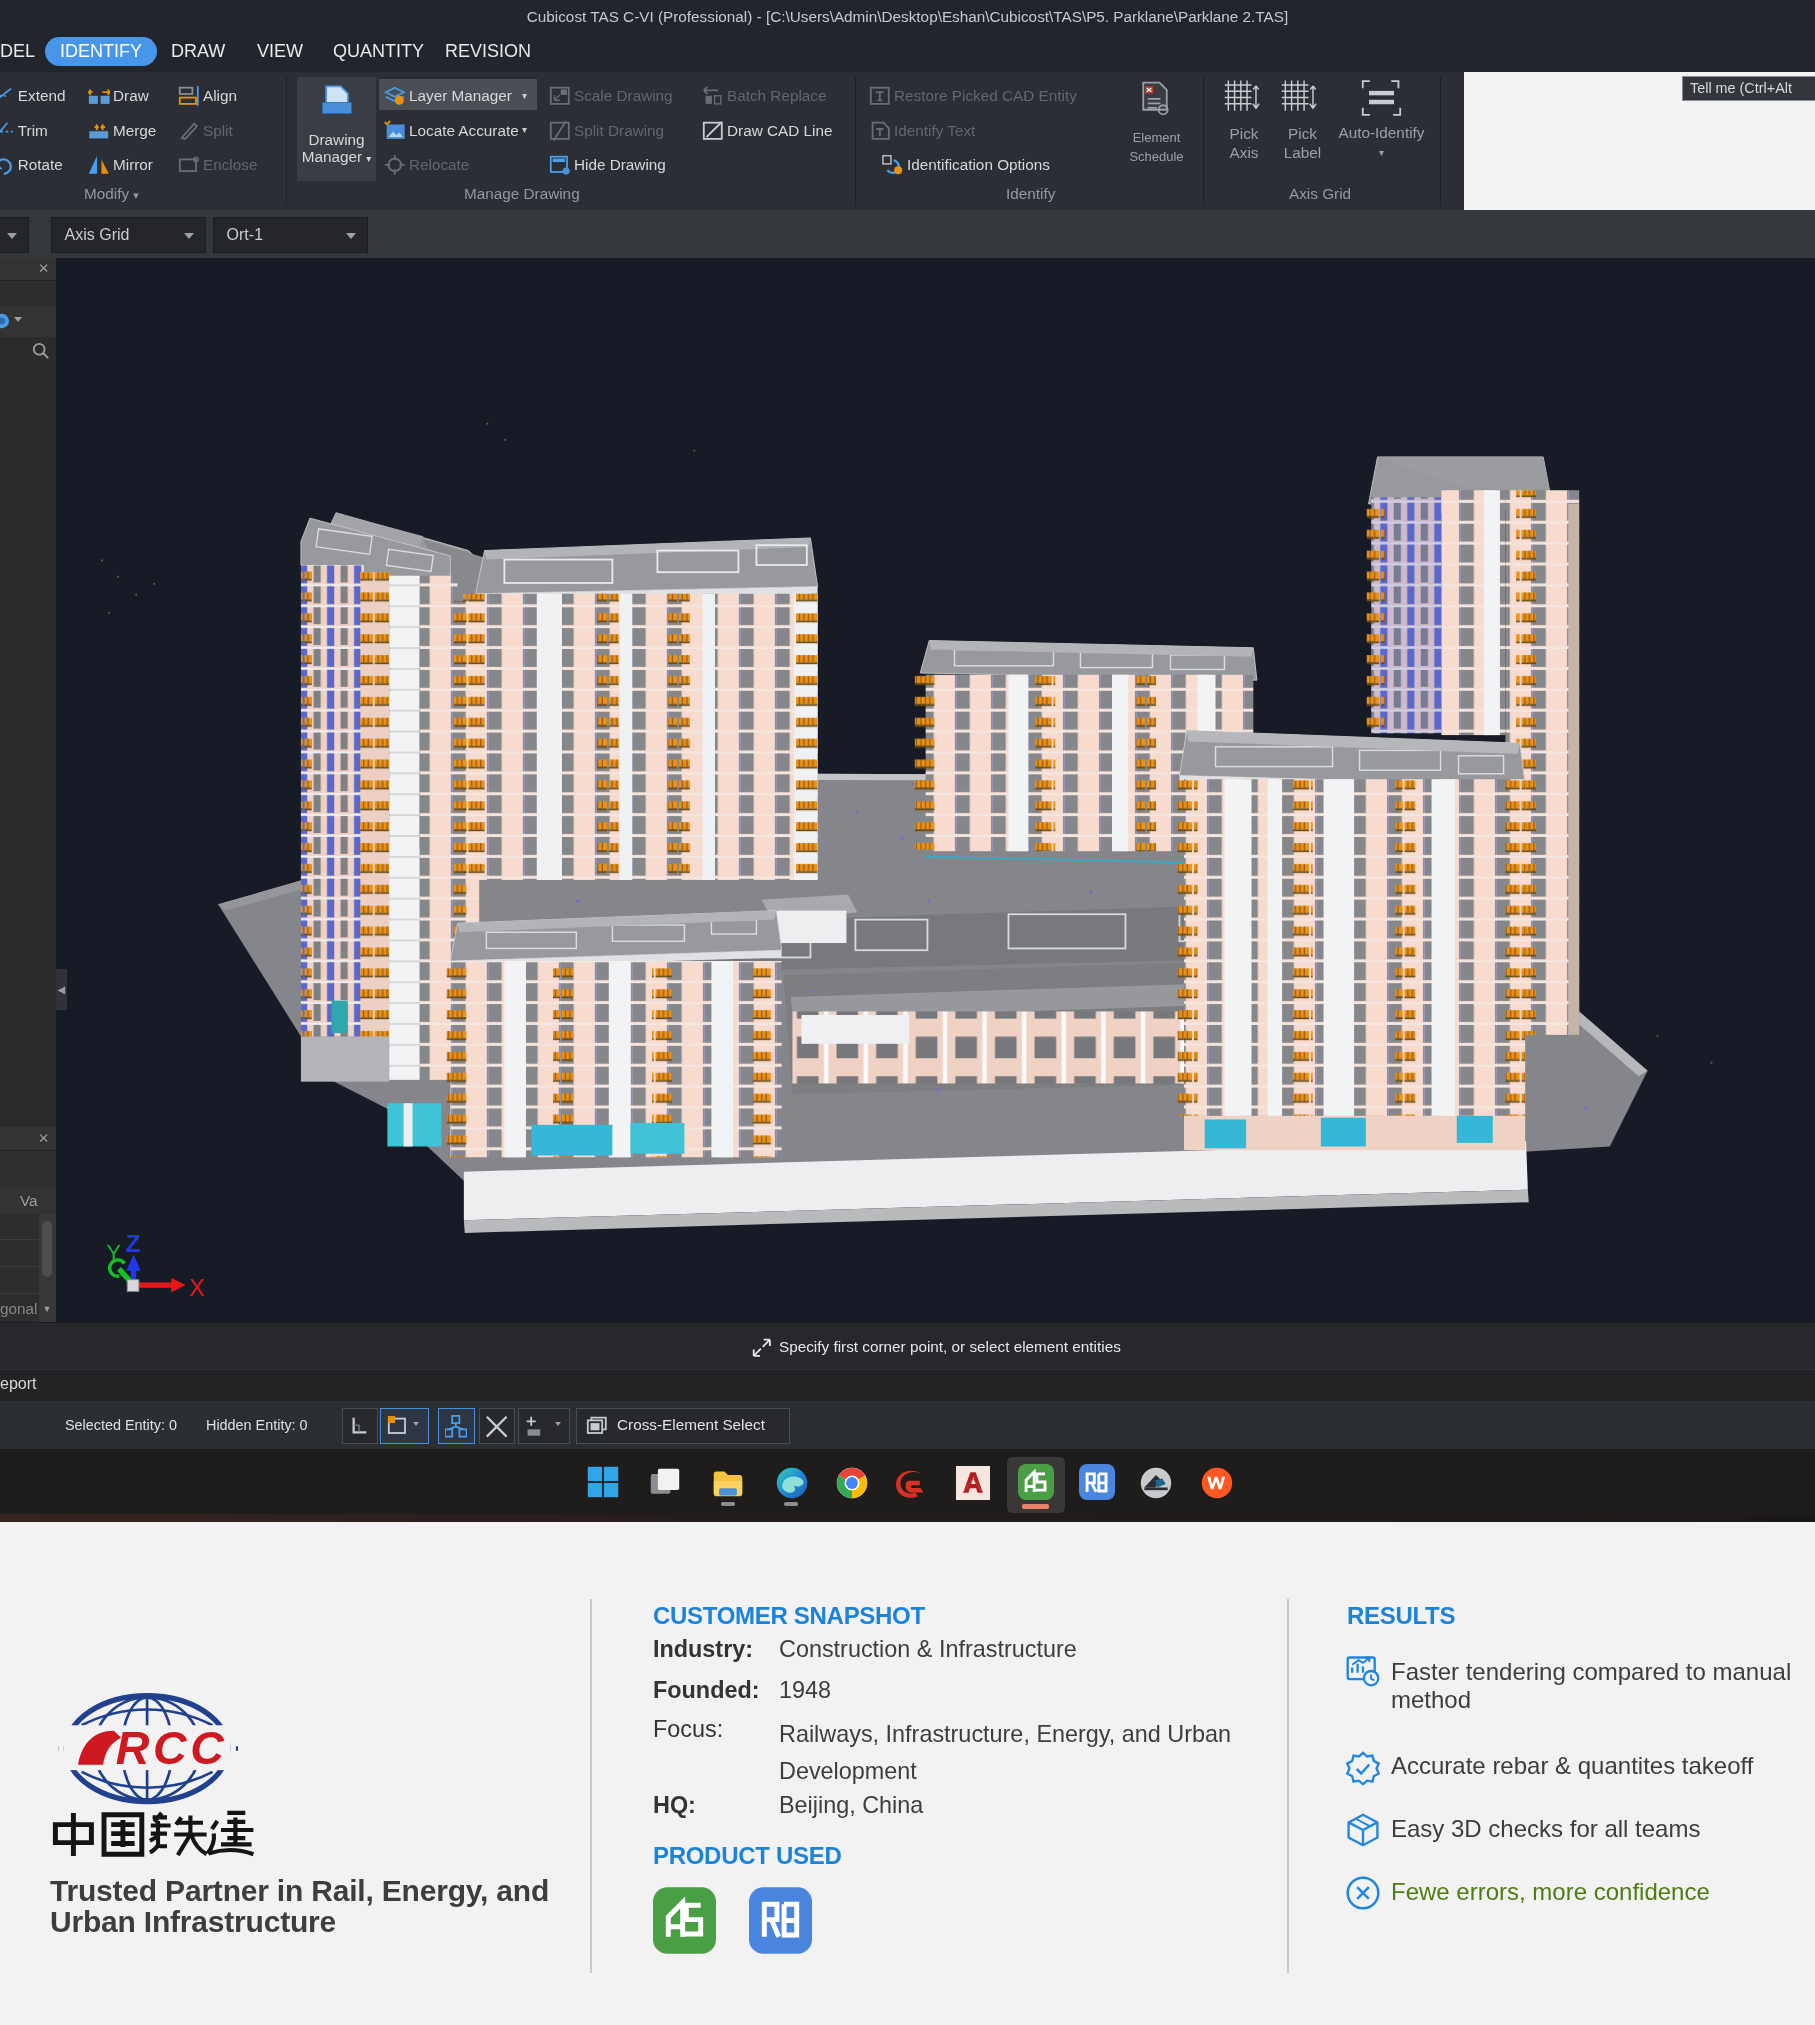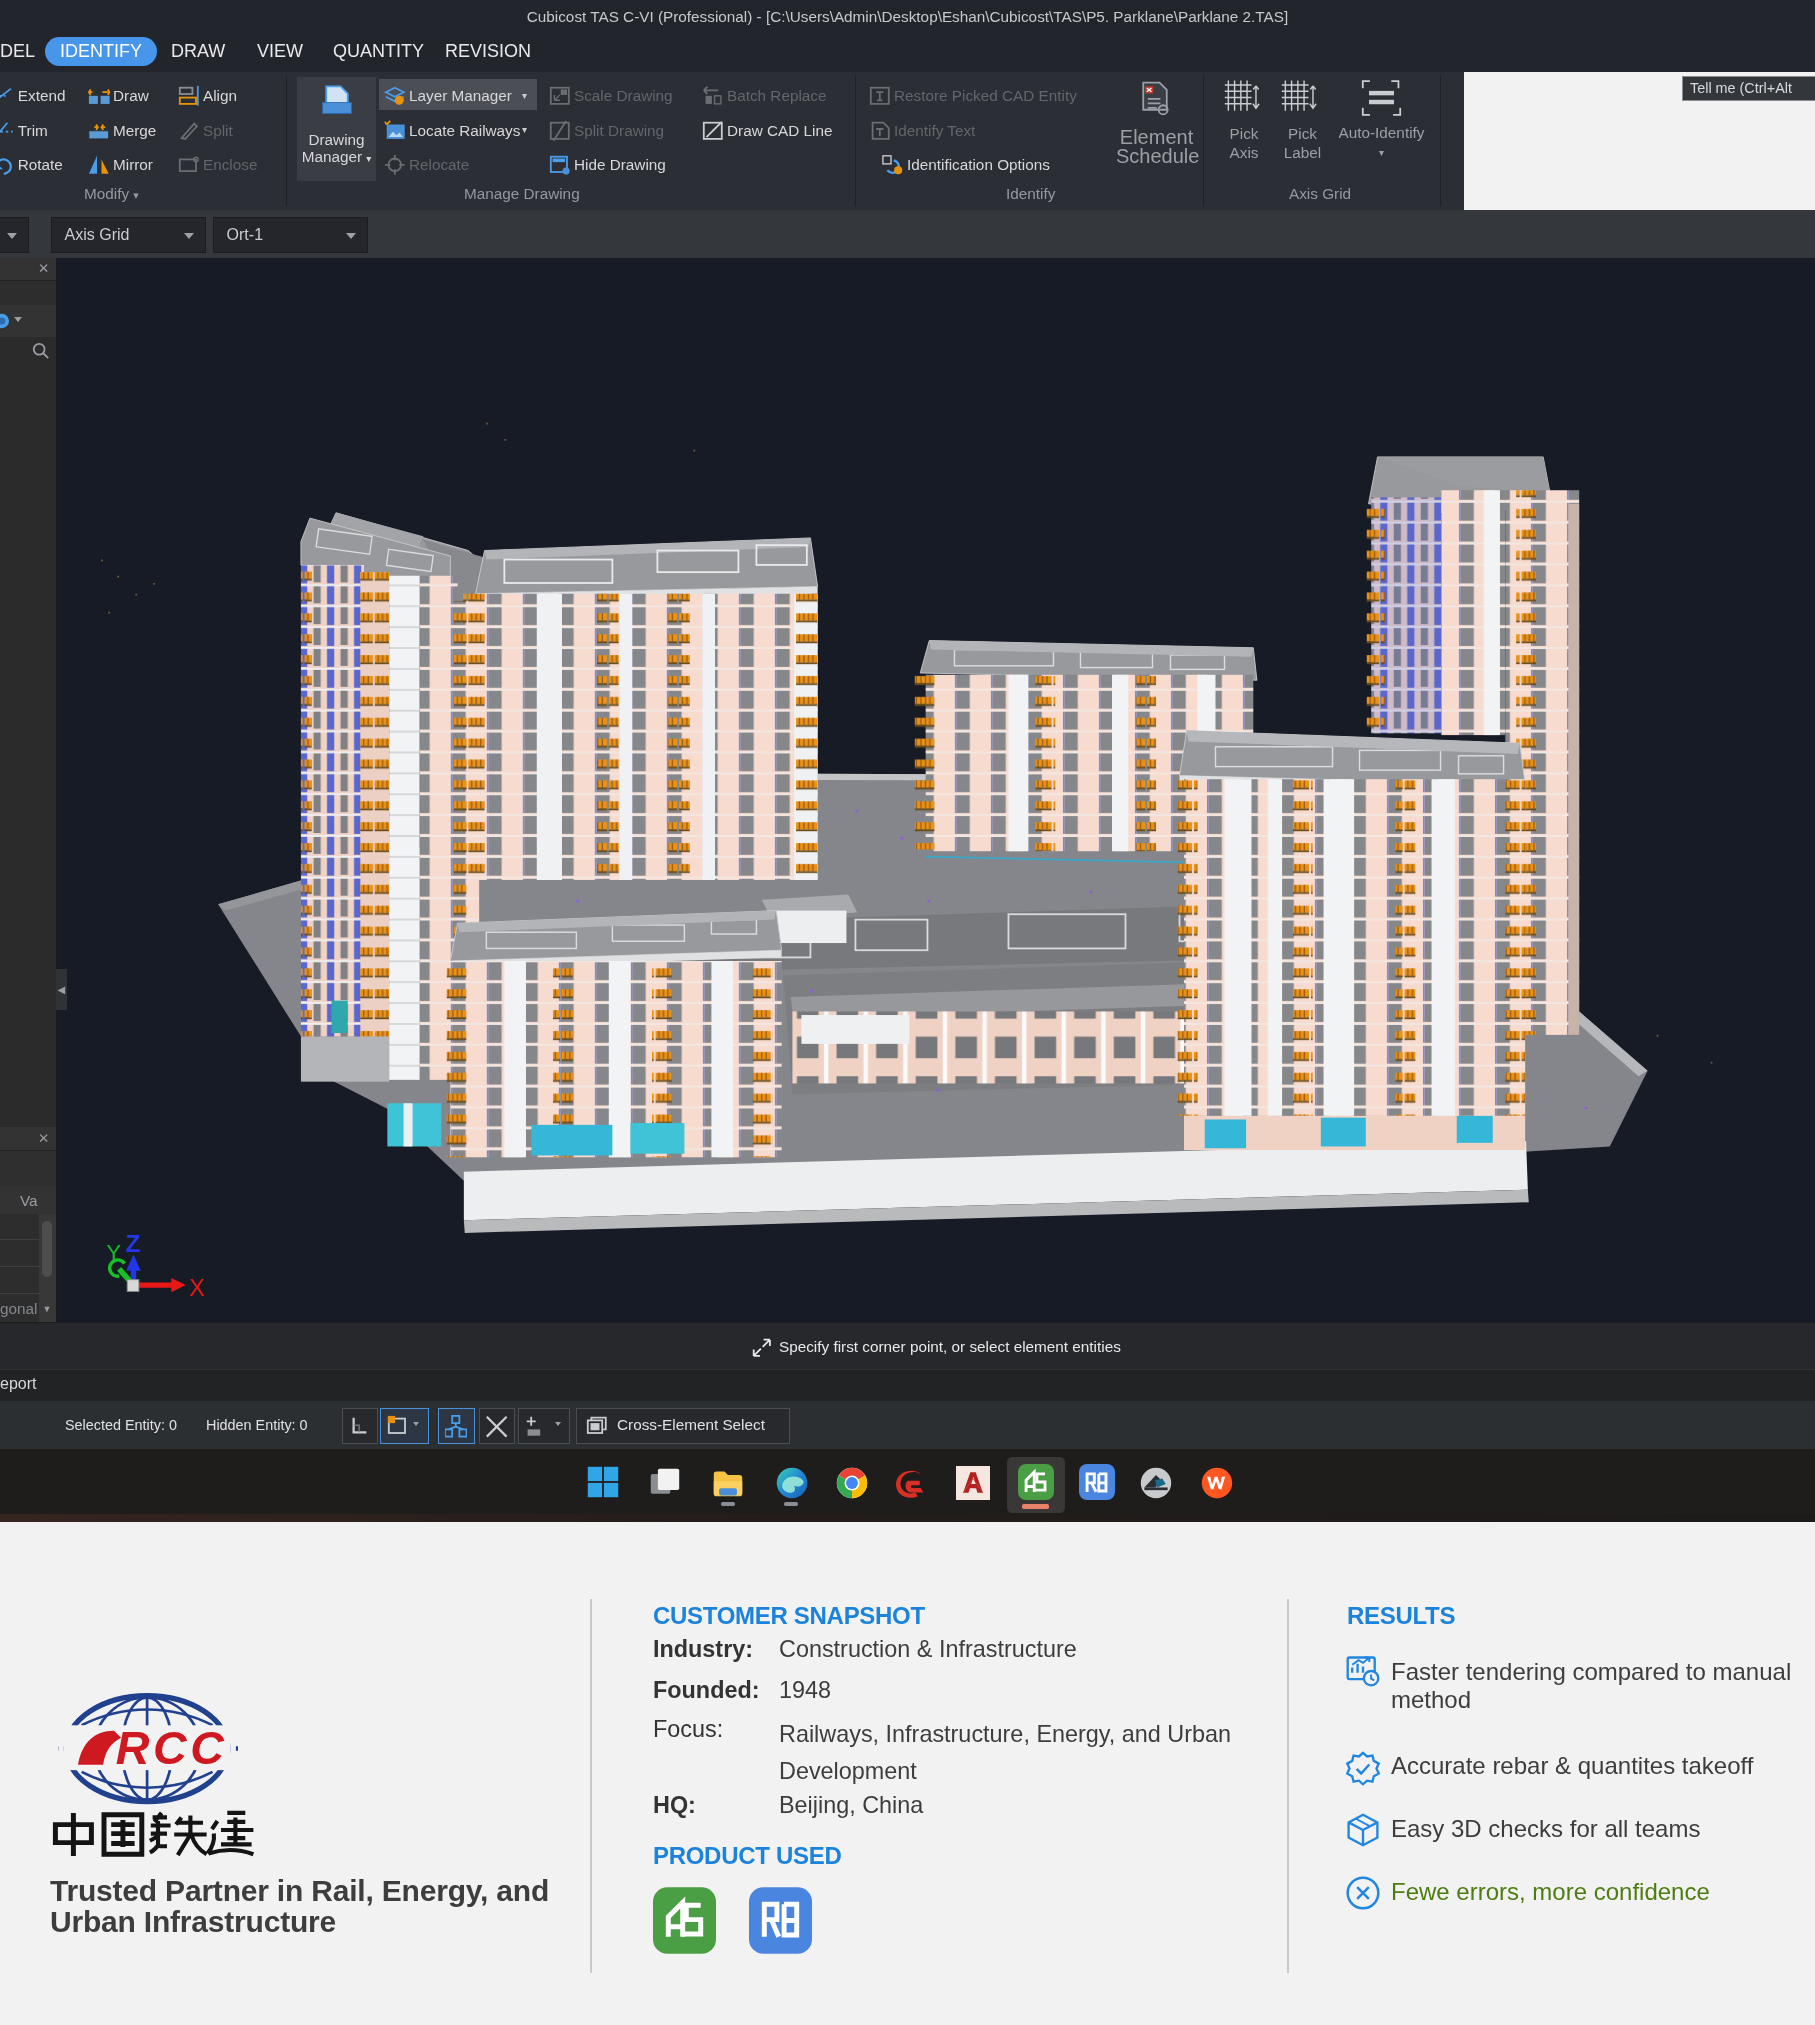--- a/index.html
+++ b/index.html
@@ -135,21 +135,21 @@
       </svg>
     <span class="txt">Layer Manager</span>
       <span style="position:absolute;left:138px;top:7.2px;font-size:10px;color:#c9ccd0;">▾</span>
     </div>
   <div class="rrow" style="left:384px;top:45px;width:162px;">
     <svg class="ricon" width="23.4" height="21.6" viewBox="0 0 24 24">
         <rect x="3" y="5" width="20" height="16" fill="#4a90d9"></rect>
         <path d="M5 19 l5 -6 4 4 3 -3 4 5z" fill="#bcd8f0"></path>
         <path d="M3 5 l4 -4 m-4 4 l-2 -3" stroke="#e8920c" stroke-width="2"></path>
       </svg>
-    <span class="txt">Locate Railways</span>
+    <span class="txt">Locate Accurate</span>
       <span style="position:absolute;left:138px;top:7.2px;font-size:10px;color:#c9ccd0;">▾</span>
     </div>
   <div class="rrow dis" style="left:384px;top:79px;width:162px;">
     <svg class="ricon" width="23.4" height="21.6" viewBox="0 0 24 24">
         <circle cx="12" cy="12" r="7" fill="none" stroke="#6a6d72" stroke-width="2"></circle>
         <path d="M12 1 v6 M12 17 v6 M1 12 h6 M17 12 h6" stroke="#6a6d72" stroke-width="2"></path>
       </svg>
     <span class="txt">Relocate</span>
     </div>
   <div class="rrow dis" style="left:549px;top:10.8px;width:149px;">
@@ -216,21 +216,21 @@
     <span class="txt">Identification Options</span>
     </div>
   <div class="abs" style="left:1116px;top:4.5px;width:81px;height:104px;"></div>
   <svg class="abs" style="left:1136px;top:7.2px;" width="38" height="38" viewBox="0 0 42 42">
       <path d="M8 4 h18 l8 8 v22 h-26z" fill="#3a3d43" stroke="#9aa0a6" stroke-width="2"></path>
       <rect x="10" y="8" width="9" height="8" fill="#c0392b"></rect>
       <path d="M12 10 l5 4 m0 -4 l-5 4" stroke="#fff" stroke-width="1.5"></path>
       <path d="M13 22 h14 M13 27 h14 M13 32 h10" stroke="#9aa0a6" stroke-width="2"></path>
       <circle cx="30" cy="34" r="5" fill="none" stroke="#9aa0a6" stroke-width="2"></circle>
     </svg>
-  <div class="abs" style="left:1116px;top:56px;width:81px;text-align:center;font-size:20px;color:#9aa0a6;line-height:19px;">Element<br>Schedule</div>
+  <div class="abs" style="left:1116px;top:56px;width:81px;text-align:center;font-size:13px;color:#9aa0a6;line-height:19px;">Element<br>Schedule</div>
   <div class="rlabel" style="left:1006px;">Identify</div>
   <div class="vsep" style="left:1203px;"></div>
 
   <svg class="abs" style="left:1223px;top:5.4px;" width="41" height="41" viewBox="0 0 46 46">
     <g stroke="#c9ccd0" stroke-width="1.6">
         <path d="M6 4 v34 M13 4 v34 M20 4 v34 M27 4 v34"></path>
         <path d="M2 9 h30 M2 16 h30 M2 23 h30 M2 30 h30"></path>
       </g>
     <path d="M37 10 v24 m-3.5 -4 l3.5 5 3.5 -5 m-3.5 -20 l-3 4 m3 -4 l3 4" stroke="#c9ccd0" stroke-width="1.6" fill="none"></path>
     </svg>

